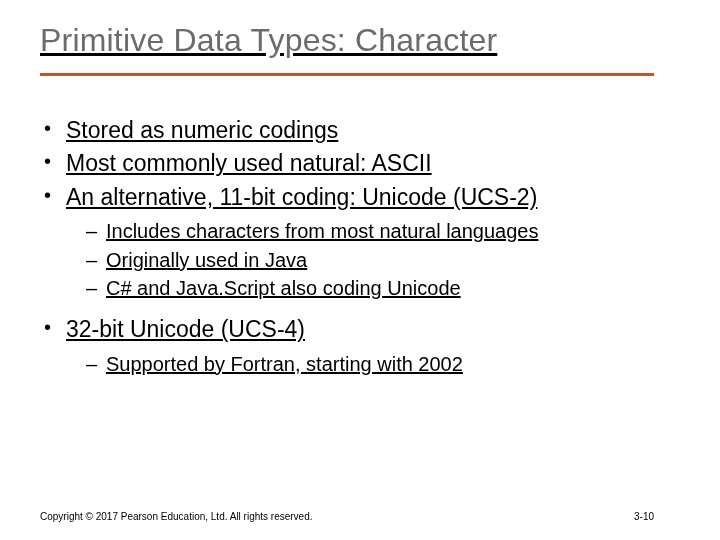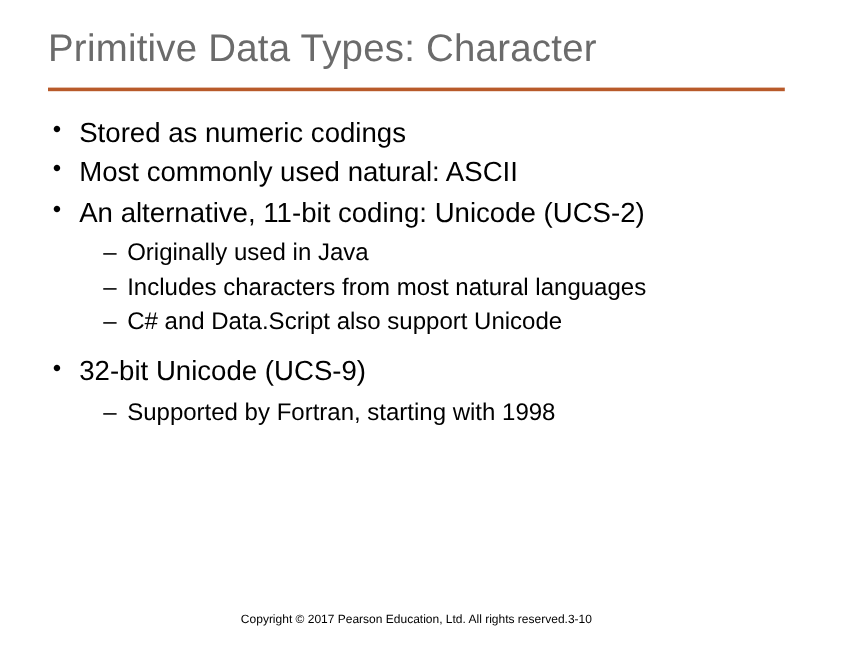--- a/index.html
+++ b/index.html
@@ -10,35 +10,36 @@
     background: #fff;
     font-family: "Trebuchet MS", "Lucida Sans Unicode", "Lucida Grande", Verdana, sans-serif;
     color: #000;
     overflow: hidden;
   }
   .slide {
     width: 694px;
     height: 540px;
     position: relative;
     box-sizing: border-box;
+    text-decoration: underline;
   }
   .title {
     font-size: 32px;
     color: #6b6b6b;
     padding: 22px 0 0 40px;
     font-weight: 400;
     letter-spacing: 0.2px;
   }
   .hr {
     height: 3px;
     background: #b85a2a;
     margin: 14px 40px 0 40px;
   }
   .body {
-    padding: 20px 40px 0 40px;
+    padding: 40px 40px 0 40px;
   }
   ul.level1 {
     list-style: none;
     margin: 0;
     padding: 0;
   }
   ul.level1 > li {
     position: relative;
     padding-left: 26px;
     font-size: 23px;
@@ -76,48 +77,48 @@
     margin-top: 14px;
   }
   .footer {
     position: absolute;
     bottom: 18px;
     left: 40px;
     right: 40px;
     font-size: 10px;
     color: #000;
     display: flex;
-    justify-content: center;
+    justify-content: space-between;
     font-family: Arial, sans-serif;
   }
 </style>
 </head>
 <body>
 
 <div class="slide">
 
   <div class="title">Primitive Data Types: Character</div>
   <div class="hr"></div>
 
   <div class="body">
     <ul class="level1">
       <li>Stored as numeric codings</li>
       <li>Most commonly used natural: ASCII</li>
       <li>
         <span>An alternative, 11-bit coding: Unicode (UCS-2)</span>
         <ul class="level2">
+          <li>Includes characters from most natural languages</li>
           <li>Originally used in Java</li>
-          <li>Includes characters from most natural languages</li>
-          <li>C# and Data.Script also support Unicode</li>
+          <li>C# and Java.Script also coding Unicode</li>
         </ul>
       </li>
       <li class="spacer-top">
-        <span>32-bit Unicode (UCS-9)</span>
+        <span>32-bit Unicode (UCS-4)</span>
         <ul class="level2">
-          <li>Supported by Fortran, starting with 1998</li>
+          <li>Supported by Fortran, starting with 2002</li>
         </ul>
       </li>
     </ul>
   </div>
 
   <div class="footer">
     <span>Copyright © 2017 Pearson Education, Ltd. All rights reserved.</span>
     <span>3-10</span>
   </div>
 

